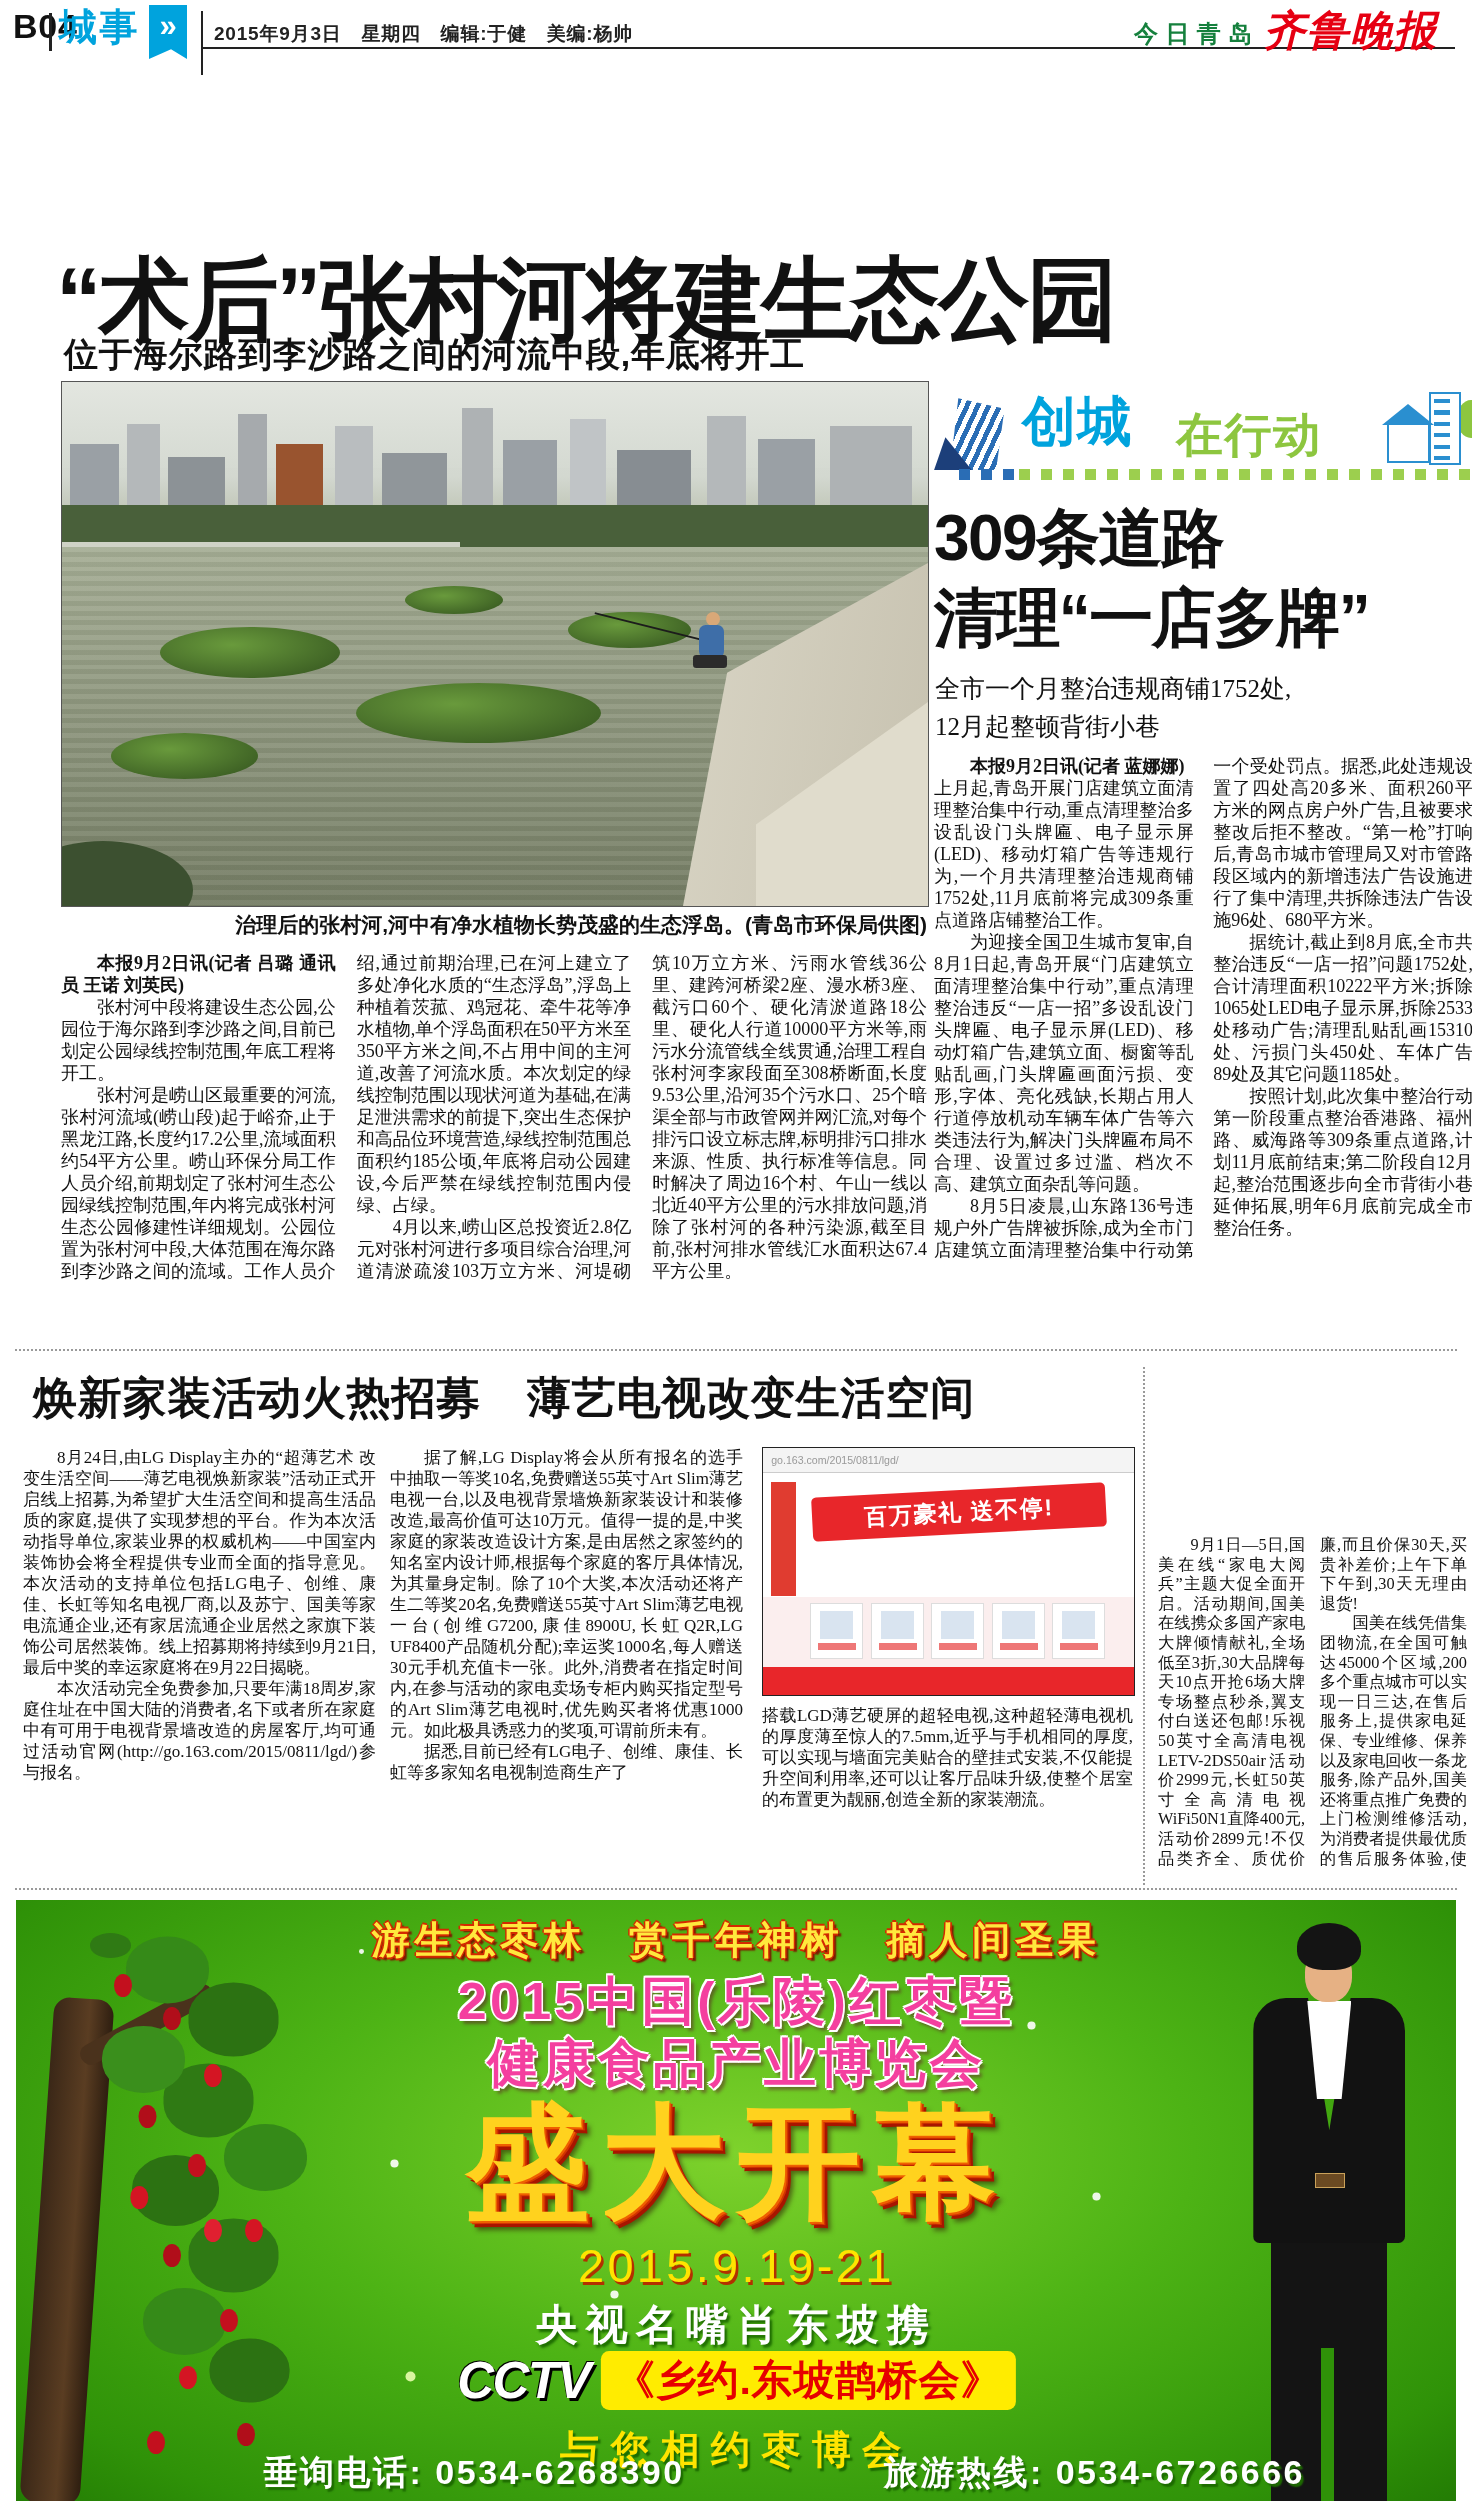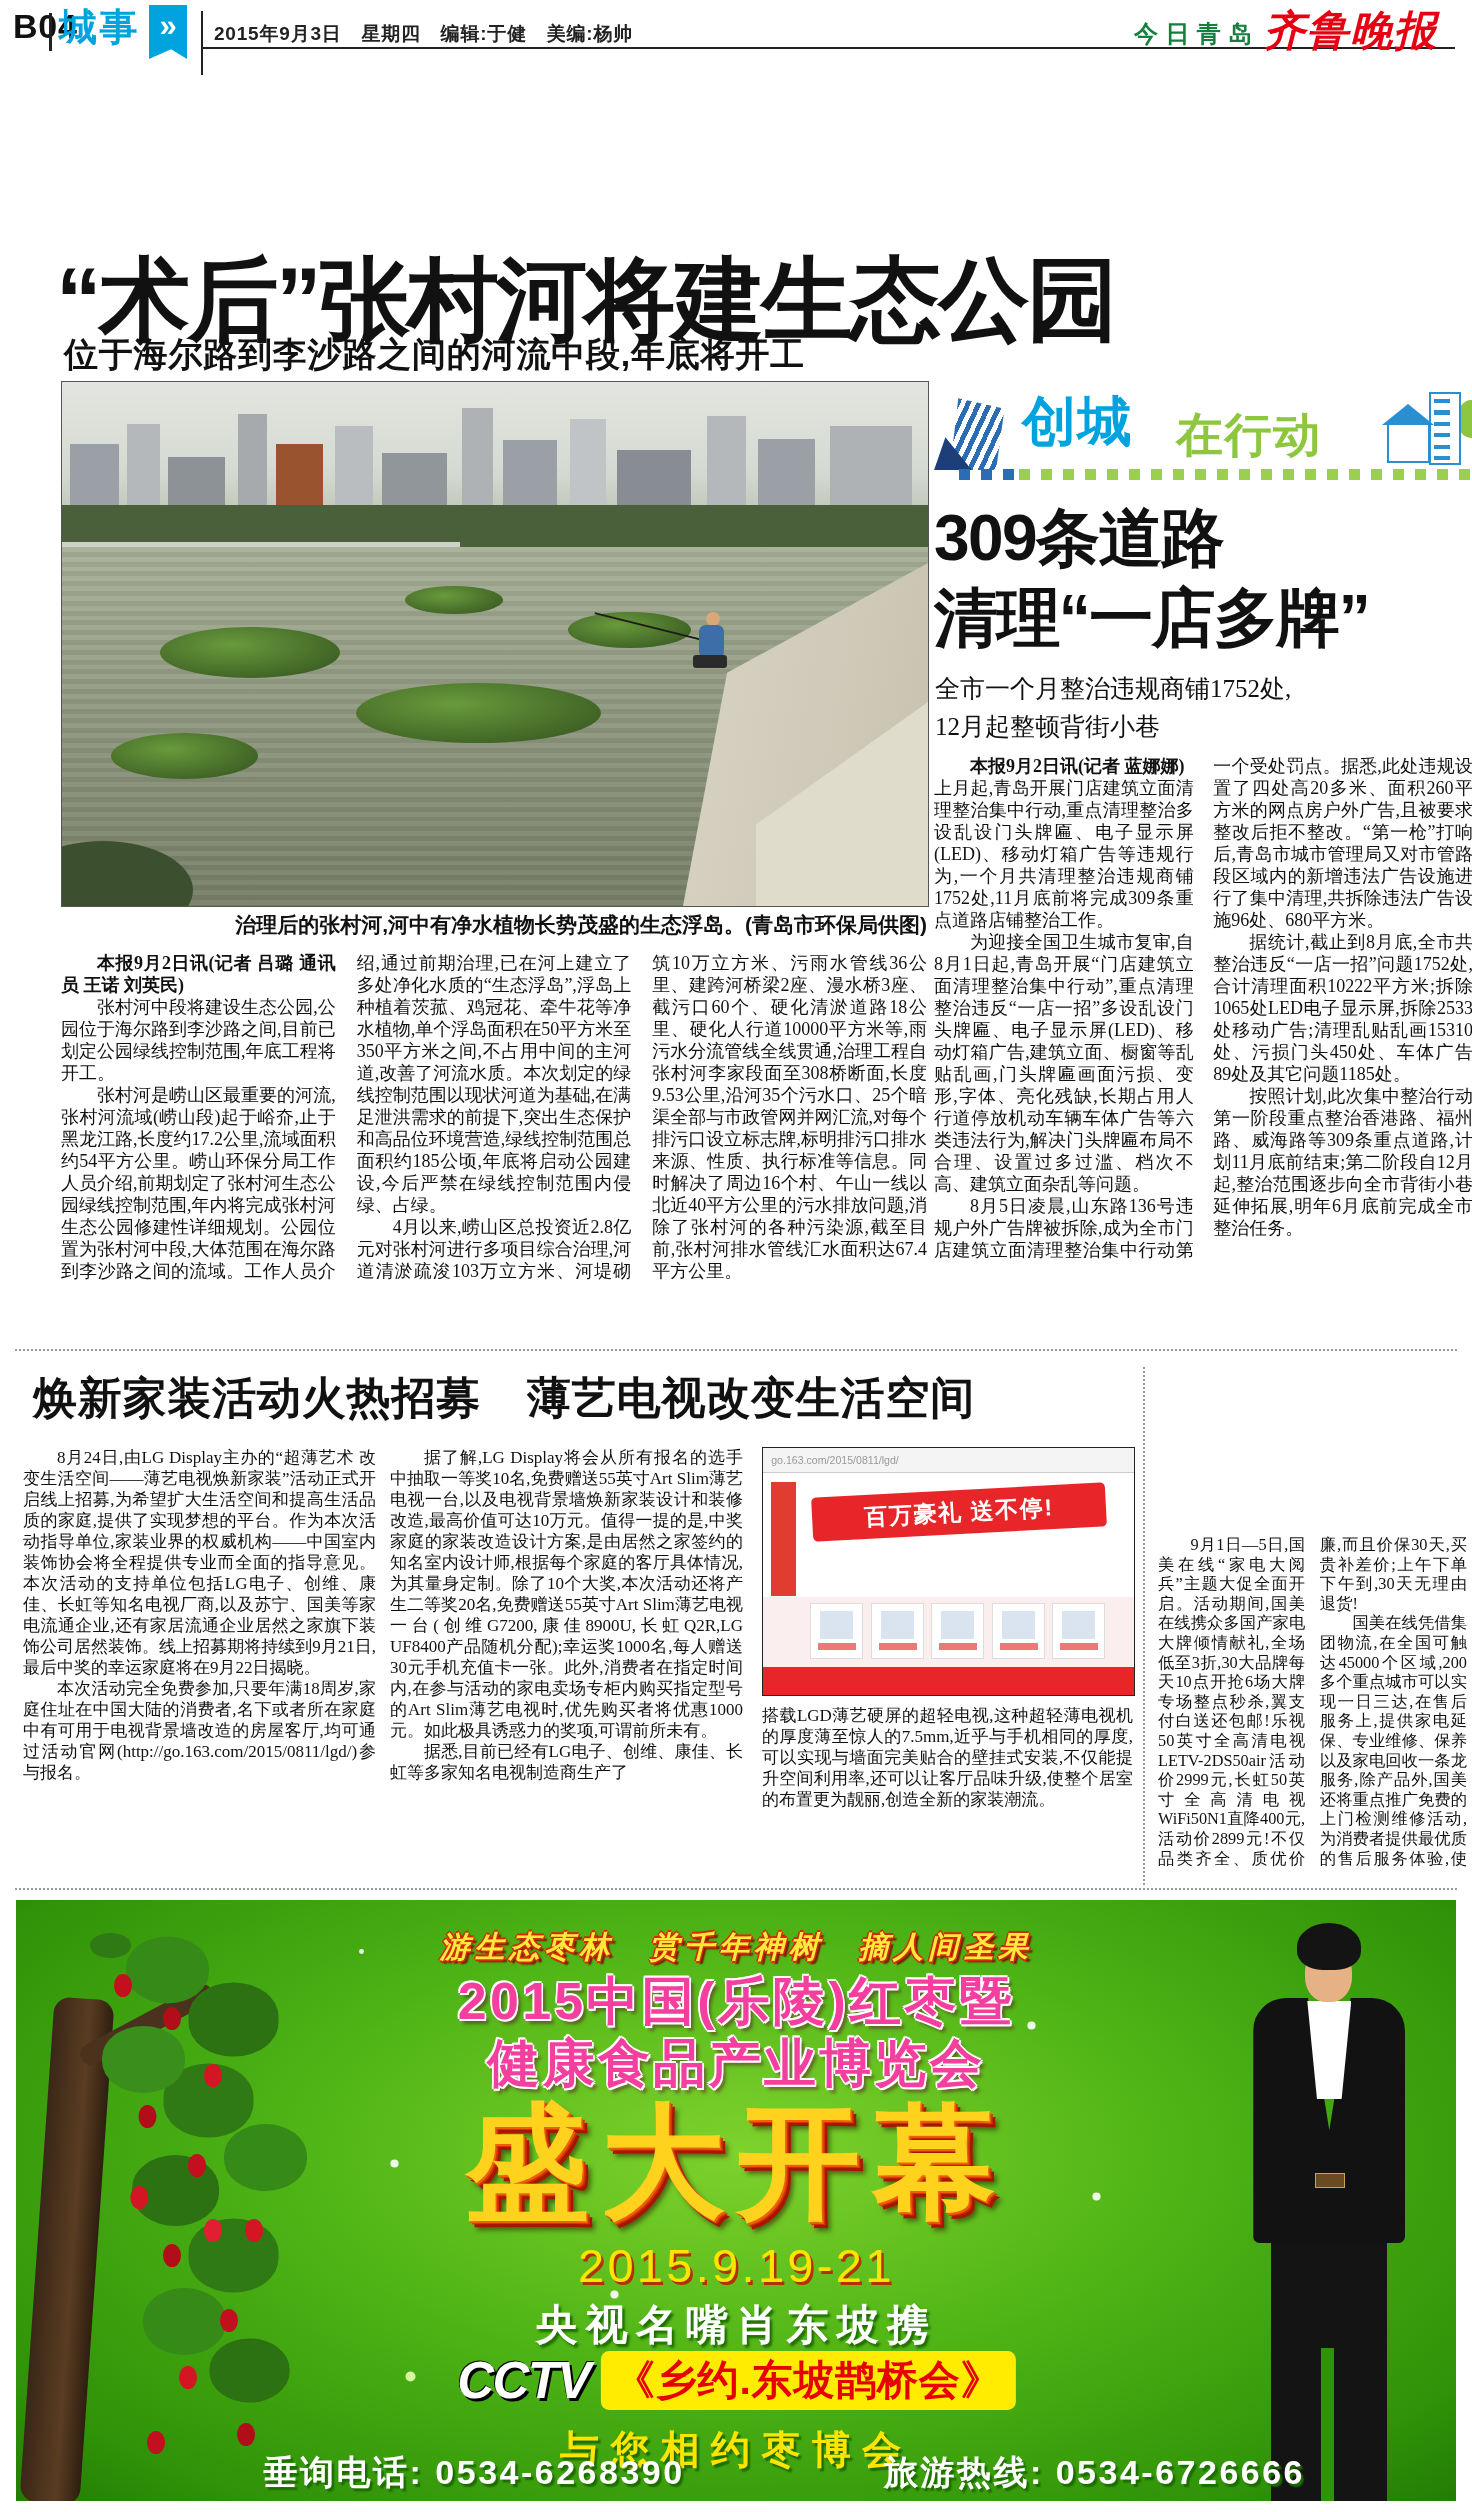--- a/index.html
+++ b/index.html
@@ -104,21 +104,21 @@
 
   
   .midright-headline{left:1158px;top:1367px;width:310px;font-size:38px;font-weight:900;line-height:51px;letter-spacing:-0.8px;}
   .midright-body{left:1158px;top:1535px;width:309px;height:350px;column-count:2;column-gap:14.7px;
                  font-size:16.3px;line-height:19.6px;text-align:justify;overflow:hidden;}
 
   
   .ad{left:16.3px;top:1900px;width:1440px;height:601px;overflow:hidden;
       background:radial-gradient(ellipse at 50% 42%,#7ed22c 0%,#4db315 45%,#2f9208 85%,#237c04 100%);}
   .ad .c{left:50%;transform:translateX(-50%);white-space:nowrap;font-family:"Liberation Sans","DejaVu Sans",sans-serif;}
-  .ad-slogan{top:27px;font-size:30px;font-weight:900;font-style:italic;color:#ffe93d;letter-spacing:4.9px;
+  .ad-slogan{top:15px;font-size:38px;font-weight:900;color:#ffe93d;letter-spacing:4.9px;
              font-family:"Liberation Serif","DejaVu Serif",serif;
              text-shadow:1.6px 0 #d42a00,-1.6px 0 #d42a00,0 1.6px #d42a00,0 -1.6px #d42a00,3.3px 3.3px 1.6px #7c1800;}
   .ad-title{font-size:52px;font-weight:900;color:#f43f9f;letter-spacing:3.3px;
             text-shadow:1.6px 0 #fff,-1.6px 0 #fff,0 1.6px #fff,0 -1.6px #fff,1.6px 1.6px #fff,-1.6px -1.6px #fff,4.1px 4.9px 3.3px rgba(90,0,40,.45);}
   .ad-t1{top:67px;} .ad-t2{top:129px;}
   .ad-opening{top:181px;font-size:124px;font-weight:900;color:#ffd21e;letter-spacing:11.4px;
               text-shadow:1.6px 1.6px 0 #ef6000,3.3px 3.3px 0 #d23300,5.7px 5.7px 0 #a81500,8.2px 9px 4.9px rgba(40,0,0,.5);}
   .ad-dates{top:338px;font-size:47px;font-weight:400;color:#ffe400;letter-spacing:3.3px;text-shadow:2.5px 2.5px 0 #b33000;}
   .ad-host{top:397px;font-size:42px;font-weight:900;color:#fff;letter-spacing:8.2px;text-shadow:2.5px 2.5px 2.5px #1d6b00;}
   .ad-cctv-row{top:451px;display:flex;align-items:center;gap:11.4px;}

